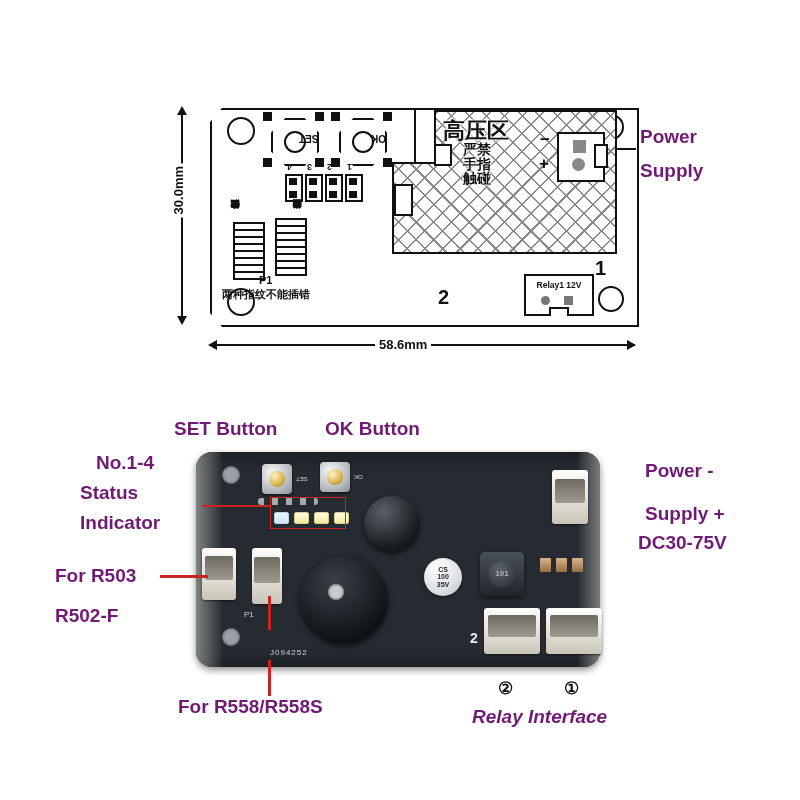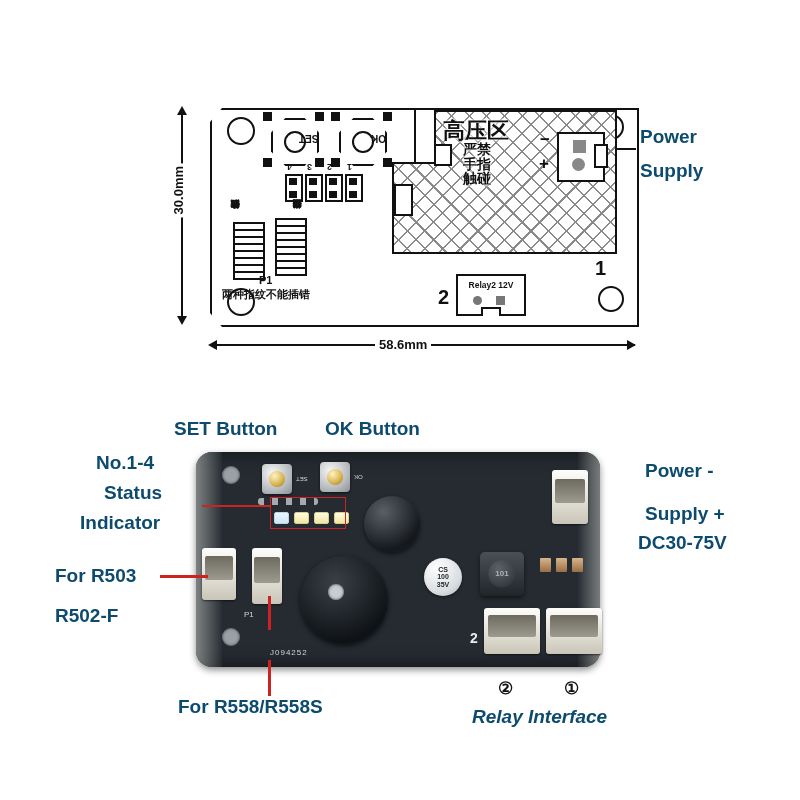--- a/index.html
+++ b/index.html
@@ -107,21 +107,21 @@
       background:radial-gradient(circle at 38% 30%,#5b6168,#282d33);color:#aeb3b8;
       font-size:8px;display:flex;align-items:center;justify-content:center;font-weight:700;}
   .res{position:absolute;width:11px;height:14px;border-radius:1px;
       background:linear-gradient(#d9b48c,#9a6f45);}
   .hole{position:absolute;border-radius:50%;background:#9aa0a6;
       box-shadow:inset 0 0 3px rgba(0,0,0,.7);}
 
   
   .cl{position:absolute;background:#cc2222;}
   .redbox{position:absolute;border:1.6px solid #cc2222;}
-  .callout{position:absolute;font-size:19px;font-weight:700;color:#0c4a6e;white-space:nowrap;}
+  .callout{position:absolute;font-size:19px;font-weight:700;color:#701a75;white-space:nowrap;}
   .circnum{position:absolute;font-size:17px;font-weight:700;}
 </style>
 </head>
 <body>
 
 <div id="tech">
 
   <div class="dimline abs" style="left:6px;top:20px;width:2px;height:215px;"></div>
   <div class="arrowU abs" style="left:2px;top:18px;"></div>
   <div class="arrowD abs" style="left:2px;top:228px;"></div>
@@ -205,22 +205,22 @@
     <div>触碰</div>
   </div>
 
   <div class="abs" style="left:382px;top:44px;width:44px;height:46px;background:#fff;border:2.5px solid #111;"></div>
   <div class="abs" style="left:398px;top:52px;width:13px;height:13px;background:#888;"></div>
   <div class="abs" style="left:397px;top:70px;width:13px;height:13px;border-radius:50%;background:#888;"></div>
   <div class="abs" style="left:419px;top:56px;width:10px;height:20px;background:#fff;border:2.5px solid #111;"></div>
   <div class="pmblk" style="left:365px;top:42px;">−</div>
   <div class="pmblk" style="left:364px;top:66px;">+</div>
 
-  <div class="relay-box" style="left:281px;top:186px;width:66px;height:38px;">
-    <div class="rlabel">Relay2  12V</div>
+  <div class="relay-box" style="left:349px;top:186px;width:66px;height:38px;">
+    <div class="rlabel">Relay1  12V</div>
     <div class="rdot" style="left:15px;top:20px;"></div>
     <div class="rsq" style="left:38px;top:20px;"></div>
     <div class="rnotch"></div>
   </div>
   <div class="bignum" style="left:263px;top:198px;">2</div>
   <div class="bignum" style="left:420px;top:169px;">1</div>
 
   <div class="cl" style="left:441px;top:60px;width:20px;height:2px;background:#111;"></div>
   <div class="callout" style="left:465px;top:38px;">Power</div>
   <div class="callout" style="left:465px;top:72px;">Supply</div>
@@ -293,21 +293,21 @@
   <div class="wconn" style="left:350px;top:156px;width:56px;height:46px;">
     <div class="slot"></div>
   </div>
   <div class="silk" style="left:274px;top:178px;font-size:14px;font-weight:700;color:#e8ebee;">2</div>
 </div>
 
 <div class="callout" style="left:174px;top:418px;">SET Button</div>
 <div class="callout" style="left:325px;top:418px;">OK Button</div>
 
 <div class="callout" style="left:96px;top:452px;">No.1-4</div>
-<div class="callout" style="left:80px;top:482px;margin-left:24px;">Status</div>
+<div class="callout" style="left:80px;top:482px;">Status</div>
 <div class="callout" style="left:80px;top:512px;text-align:right;">Indicator</div>
 <div class="cl" style="left:202px;top:505px;width:68px;height:2px;"></div>
 <div class="redbox" style="left:270px;top:497px;width:74px;height:30px;"></div>
 
 <div class="callout" style="left:55px;top:565px;">For R503</div>
 <div class="callout" style="left:55px;top:605px;">R502-F</div>
 <div class="cl" style="left:160px;top:575px;width:48px;height:2.5px;"></div>
 
 <div class="callout" style="left:178px;top:696px;">For R558/R558S</div>
 <div class="cl" style="left:268px;top:660px;width:2.5px;height:36px;"></div>

